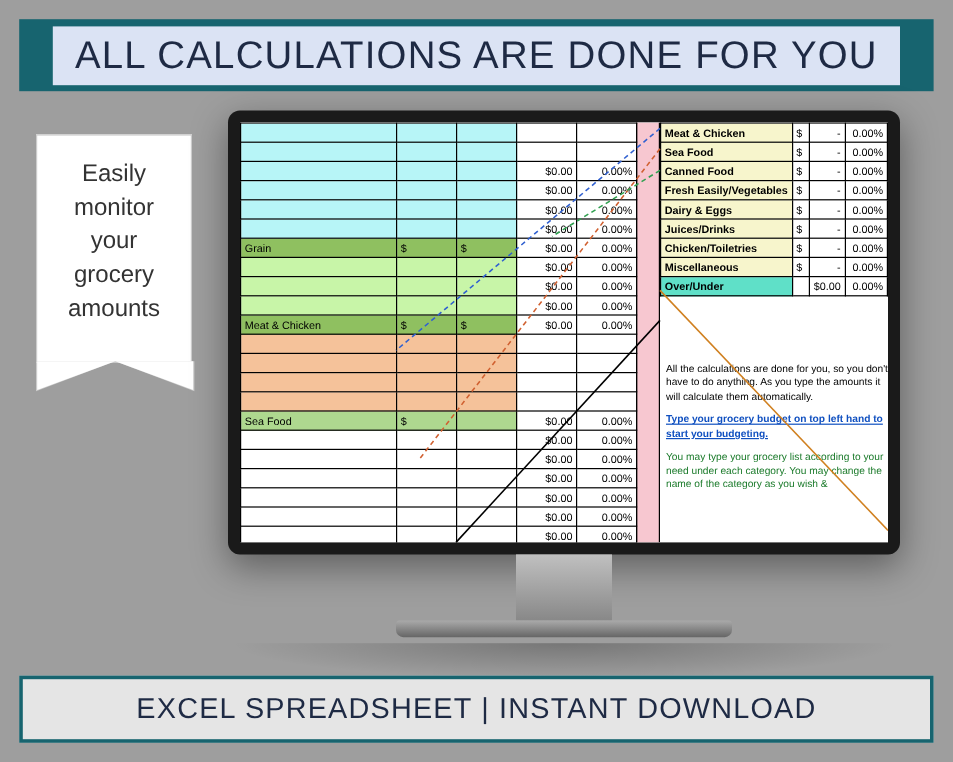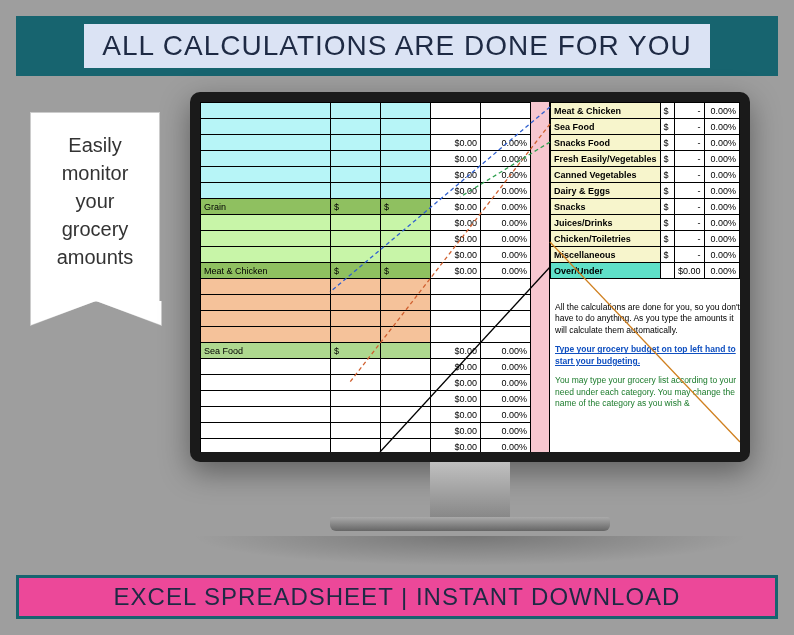--- a/index.html
+++ b/index.html
@@ -1,22 +1,22 @@
 <!DOCTYPE html>
 <html><head>
 <meta charset="utf-8">
 <style>
   * { box-sizing: border-box; margin: 0; padding: 0; }
   body { width: 794px; height: 635px; background: #9e9e9e; font-family: Arial, sans-serif; position: relative; overflow: hidden; }
 
   .top-banner { position: absolute; top: 16px; left: 16px; right: 16px; height: 60px; background: #17646f; display: flex; align-items: center; justify-content: center; }
   .top-banner-inner { background: #dbe3f4; padding: 6px 18px; }
-  .top-banner-text { font-size: 28px; letter-spacing: 1px; color: #1e2a44; font-weight: 400; text-align: center; }
-
-  .bottom-banner { position: absolute; bottom: 16px; left: 16px; right: 16px; height: 44px; background: #ec4899; border: 3px solid #17646f; display: flex; align-items: center; justify-content: center; }
+  .top-banner-text { font-size: 32px; letter-spacing: 1px; color: #1e2a44; font-weight: 400; text-align: center; }
+
+  .bottom-banner { position: absolute; bottom: 16px; left: 16px; right: 16px; height: 56px; background: #e5e5e5; border: 3px solid #17646f; display: flex; align-items: center; justify-content: center; }
   .bottom-banner-text { font-size: 24px; letter-spacing: 1px; color: #1e2a44; }
 
   .ribbon { position: absolute; top: 112px; left: 30px; width: 130px; background: #fff; border: 1px solid #ccc; text-align: center; padding: 18px 10px 30px 10px; font-size: 20px; color: #333; line-height: 1.4; }
   .ribbon::after { content: ""; position: absolute; bottom: -24px; left: 0; width: 0; height: 0; border-left: 65px solid #fff; border-right: 65px solid #fff; border-bottom: 24px solid transparent; }
   .ribbon::before { content: ""; position: absolute; bottom: -25px; left: -1px; right: -1px; width: 0; height: 0; border-left: 66px solid #ccc; border-right: 66px solid #ccc; border-bottom: 25px solid transparent; z-index: -1; }
 
   .monitor-wrap { position: absolute; top: 92px; left: 190px; width: 560px; }
   .monitor { width: 100%; background: #1a1a1a; border-radius: 10px; padding: 10px; box-shadow: 0 10px 30px rgba(0,0,0,0.4); }
   .screen { width: 100%; height: 350px; background: #fff; overflow: hidden; position: relative; }
   .stand-neck { width: 80px; height: 55px; background: linear-gradient(#c0c0c0,#888); margin: 0 auto; }
@@ -246,45 +246,33 @@
                 <td class="rc-c">-</td>
                 <td class="rc-d">0.00%</td>
               </tr>
               <tr>
                 <td class="rc-a bg-yellow">Sea Food</td>
                 <td class="rc-b">$</td>
                 <td class="rc-c">-</td>
                 <td class="rc-d">0.00%</td>
               </tr>
               <tr>
-                <td class="rc-a bg-yellow">Snacks Food</td>
+                <td class="rc-a bg-yellow">Canned Food</td>
                 <td class="rc-b">$</td>
                 <td class="rc-c">-</td>
                 <td class="rc-d">0.00%</td>
               </tr>
               <tr>
                 <td class="rc-a bg-yellow">Fresh Easily/Vegetables</td>
                 <td class="rc-b">$</td>
                 <td class="rc-c">-</td>
                 <td class="rc-d">0.00%</td>
               </tr>
               <tr>
-                <td class="rc-a bg-yellow">Canned Vegetables</td>
-                <td class="rc-b">$</td>
-                <td class="rc-c">-</td>
-                <td class="rc-d">0.00%</td>
-              </tr>
-              <tr>
                 <td class="rc-a bg-yellow">Dairy &amp; Eggs</td>
-                <td class="rc-b">$</td>
-                <td class="rc-c">-</td>
-                <td class="rc-d">0.00%</td>
-              </tr>
-              <tr>
-                <td class="rc-a bg-yellow">Snacks</td>
                 <td class="rc-b">$</td>
                 <td class="rc-c">-</td>
                 <td class="rc-d">0.00%</td>
               </tr>
               <tr>
                 <td class="rc-a bg-yellow">Juices/Drinks</td>
                 <td class="rc-b">$</td>
                 <td class="rc-c">-</td>
                 <td class="rc-d">0.00%</td>
               </tr>

